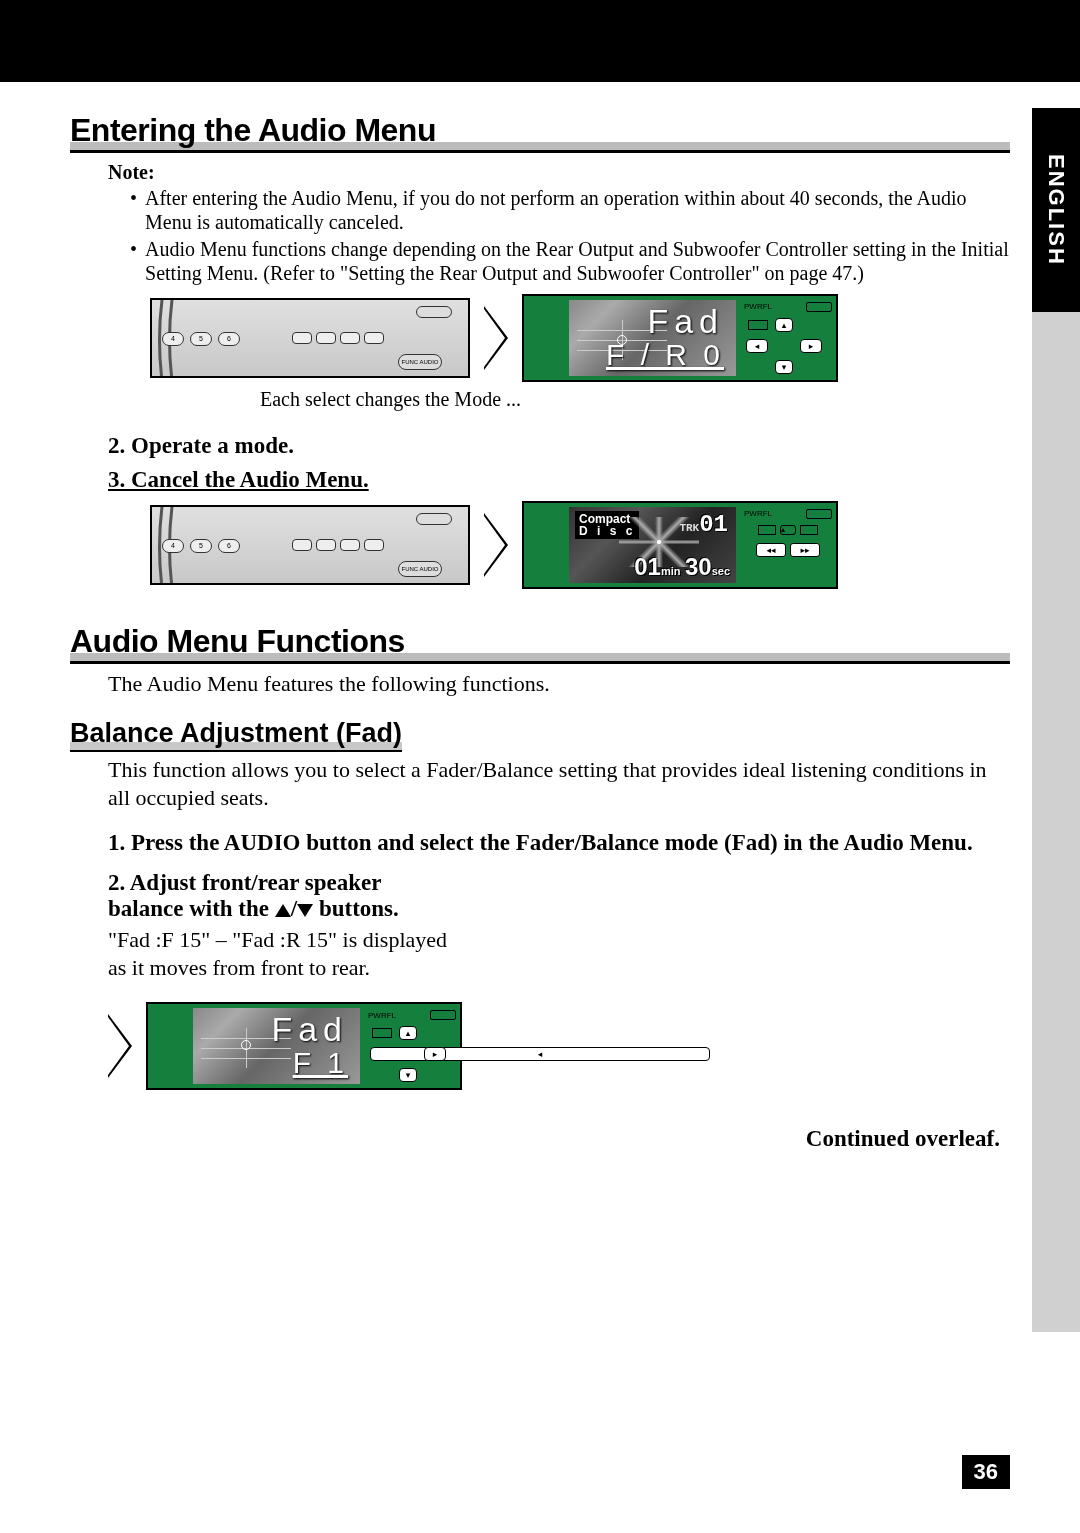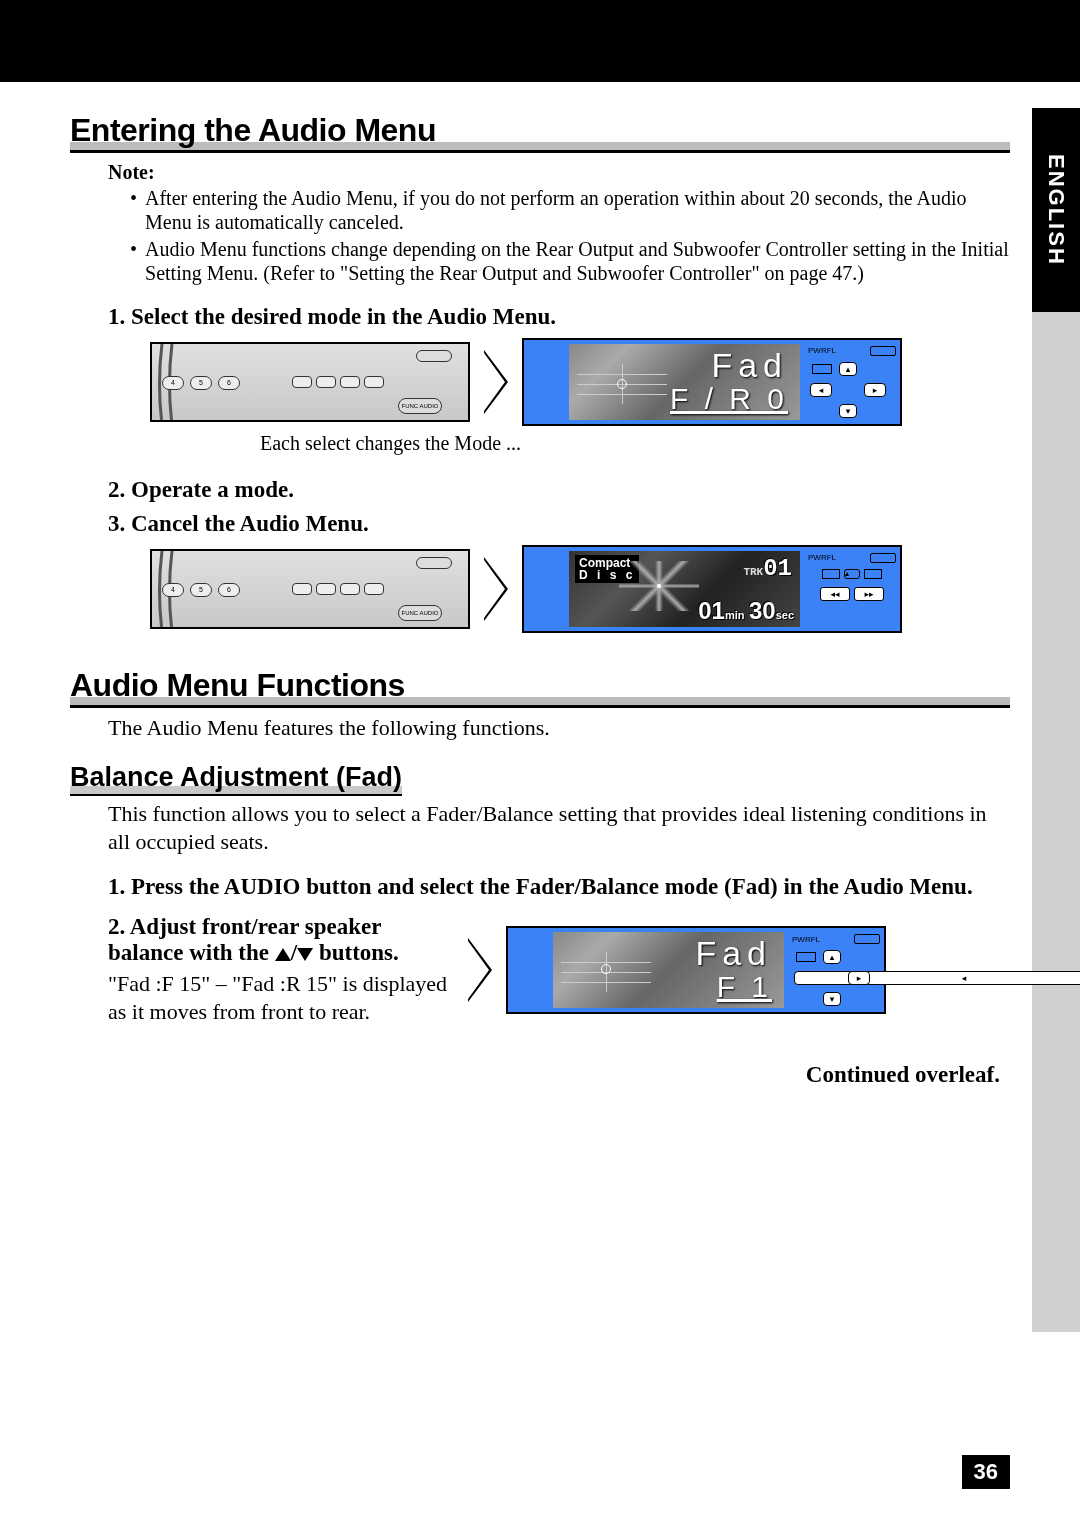--- a/index.html
+++ b/index.html
@@ -176,24 +176,24 @@
   .tri-inner {
     position: absolute;
     left: 0;
     top: 3px;
     width: 0; height: 0;
     border-top: 29px solid transparent;
     border-bottom: 29px solid transparent;
     border-left: 21px solid #fff;
   }
   .display-box {
-    width: 380px;
+    width: 316px;
     height: 88px;
     border: 2px solid #000;
-    background: #3b82f6;
+    background: #15803d;
     position: relative;
     display: flex;
     padding-left: 41px;
   }
   .lcd {
     flex: 1;
     margin: 4px;
     background: linear-gradient(135deg, #888 0%, #aaa 20%, #666 50%, #999 100%);
     position: relative;
     color: #fff;
@@ -312,21 +312,22 @@
     border-bottom: 2.5px solid #000;
     display: inline-block;
     padding-bottom: 1px;
     background: linear-gradient(to bottom, #fff 0%, #fff 74%, #c8c8c8 74%, #c8c8c8 100%);
   }
   .two-col {
     display: flex;
     gap: 20px;
     margin-left: 38px;
     margin-top: 14px;
-    align-items: center;
+    align-items: flex-start;
+    flex-direction: column;
   }
   .two-col .left {
     width: 340px;
   }
   .two-col .left .stepb {
     font-weight: bold;
     font-size: 23px;
     margin-bottom: 4px;
   }
   .two-col .left .stepb .tri-up, .two-col .left .stepb .tri-dn {
@@ -373,29 +374,28 @@
 <div class="lang-tab-grey" style="top:1128px; height:204px;"></div>
 
 <div class="content">
 
   
   <div class="h1">Entering the Audio Menu</div>
   <div class="note-label">Note:</div>
   <div class="note-list">
     <div class="bullet-row">
       <span>•</span>
-      <span>After entering the Audio Menu, if you do not perform an operation within about 20 seconds, the Audio Menu is automatically canceled.</span>
+      <span>After entering the Audio Menu, if you do not perform an operation within about 40 seconds, the Audio Menu is automatically canceled.</span>
     </div>
     <div class="bullet-row">
       <span>•</span>
       <span>Audio Menu functions change depending on the Rear Output and Subwoofer Controller setting in the Initial Setting Menu. (Refer to "Setting the Rear Output and Subwoofer Controller" on page 47.)</span>
     </div>
   </div>
 
-  <div class="step">1.  Select the desired mode in the Audio Menu.</div>
 
   <div class="figure-row">
     <div class="device-panel">
       <div class="curve"></div>
       <div class="curve" style="right:-330px;"></div>
       <div class="row-btns">
         <div class="btn">4</div>
         <div class="btn">5</div>
         <div class="btn">6</div>
       </div>
@@ -436,21 +436,21 @@
           <div class="arr left">◂</div>
           <div class="arr right">▸</div>
         </div>
       </div>
     </div>
   </div>
 
   <div class="caption">Each select changes the Mode ...</div>
 
   <div class="step" style="margin-top:22px;">2.  Operate a mode.</div>
-  <div class="step" style="margin-top:6px;">3.  Cancel the Audio Menu.</div>
+  <div class="step" style="margin-top:6px;text-decoration:underline;">3.  Cancel the Audio Menu.</div>
 
   <div class="figure-row">
     <div class="device-panel">
       <div class="curve"></div>
       <div class="curve" style="right:-330px;"></div>
       <div class="row-btns">
         <div class="btn">4</div>
         <div class="btn">5</div>
         <div class="btn">6</div>
       </div>

